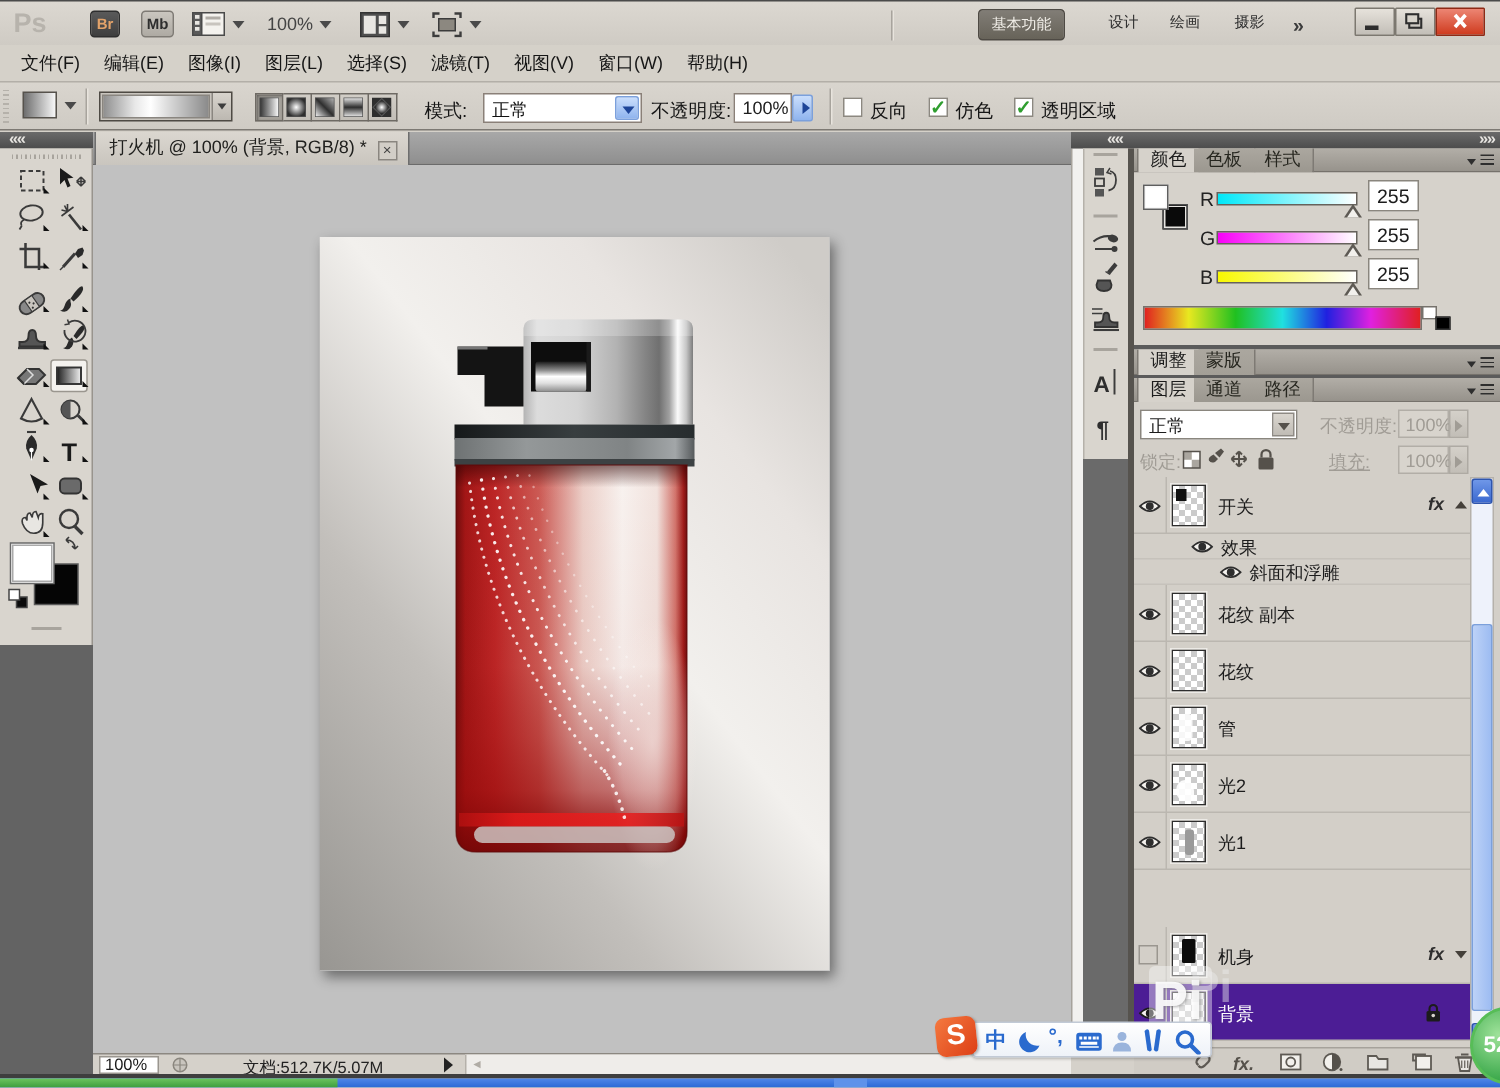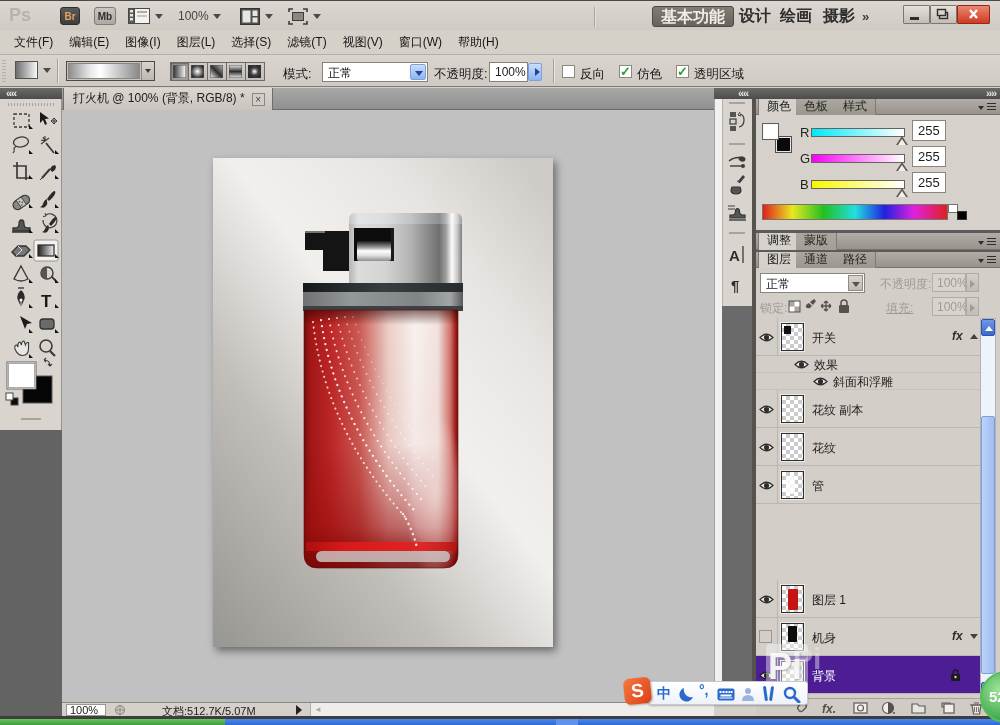--- a/index.html
+++ b/index.html
@@ -8,21 +8,21 @@
 
 #titlebar { position:absolute; left:0; top:0; width:1000px; height:30px;
   background:linear-gradient(#dcd8d1,#cfcbc4); border-top:1px solid #4a4a4a; }
 #ps-logo { position:absolute; left:9px; top:4px; font-size:18px; font-weight:bold; color:#b7b3ac; letter-spacing:0px; }
 .tb-btn { position:absolute; top:6px; height:18px; border-radius:3px; text-align:center; font-size:10px; font-weight:bold; line-height:17px; }
 #btn-br { left:60px; width:20px; background:linear-gradient(#5a5a5a,#3e3e3e); border:1px solid #2e2e2e; color:#e2a269; }
 #btn-mb { left:94px; width:22px; background:linear-gradient(#cac6bf,#aeaaa3); border:1px solid #7e7a74; color:#2e2e2e; }
 .tb-ico { position:absolute; top:7px; }
 .drop-arrow { position:absolute; top:13px; width:0; height:0; border-left:4px solid transparent; border-right:4px solid transparent; border-top:5px solid #4a4a4a; }
 #zoom-level { position:absolute; left:178px; top:8px; color:#444; font-size:12px; }
-.ws-btn { position:absolute; top:5px; height:21px; line-height:20px; padding:0 8px; color:#2e2e2e; font-size:16px; font-weight:bold; }
+.ws-btn { position:absolute; top:5px; height:21px; line-height:20px; padding:0 8px; color:#2e2e2e; font-size:10px; font-weight:normal; }
 .ws-btn.active { background:linear-gradient(#817d76,#676359); border:1px solid #4e4a44; border-radius:3px; color:#f2efe9; }
 #ws-chevron { position:absolute; left:862px; top:8px; color:#3c3c3c; font-size:13px; font-weight:bold; letter-spacing:-2px;}
 .win-btn { position:absolute; top:4px; width:27px; height:19px; background:linear-gradient(#e6e2db,#c2beb7); border:1px solid #7c7870; border-radius:1px; text-align:center; }
 #win-close { background:linear-gradient(#ec8573,#cf3b1f); border-color:#8e2a16; }
 
 #menubar { position:absolute; left:0; top:31px; width:1000px; height:23px; display:flex; align-items:center; padding-left:14px; }
 #menubar .menu-item { margin-right:16px; font-size:12px; color:#161616; letter-spacing:0; }
 
 #optionsbar { position:absolute; left:0; top:54px; width:1000px; height:33px; background:linear-gradient(#d9d5ce,#cfcbc4); border-bottom:1px solid #7d7973; border-top:1px solid #b3afa8;}
 .groove { position:absolute; top:4px; height:24px; width:2px; border-left:1px solid #a8a49d; border-right:1px solid #e8e4dd; }
@@ -732,31 +732,43 @@
           <svg width="15" height="11" viewBox="0 0 15 11" style="position:absolute;left:3px;top:14px">
             <path d="M1 5.5 Q7.5 -1 14 5.5 Q7.5 12 1 5.5 Z" fill="#f4f2ee" stroke="#2e2e2e" stroke-width="1.2"></path>
             <circle cx="7.5" cy="5.5" r="2.6" fill="#2e2e2e"></circle>
           </svg>
         </span>
         <span class="thumb">
           <span style="position:absolute;left:4px;top:4px;width:9px;height:18px;background:rgba(255,255,255,0.85);border-radius:3px"></span>
         </span>
         <span class="lname">管</span>
       </div>
-      <div class="lrow" style="top:262px">
+      <div class="lrow" style="top:186px">
         <span class="eye-cell">
           <svg width="15" height="11" viewBox="0 0 15 11" style="position:absolute;left:3px;top:14px">
             <path d="M1 5.5 Q7.5 -1 14 5.5 Q7.5 12 1 5.5 Z" fill="#f4f2ee" stroke="#2e2e2e" stroke-width="1.2"></path>
             <circle cx="7.5" cy="5.5" r="2.6" fill="#2e2e2e"></circle>
           </svg>
         </span>
         <span class="thumb">
-          <span style="position:absolute;left:6px;top:3px;width:10px;height:21px;background:#c41414;border-radius:1px"></span>
-        </span>
-        <span class="lname">图层 1</span>
+          <span style="position:absolute;left:2px;top:10px;width:12px;height:14px;background:rgba(255,255,255,0.9);border-radius:50% 50% 0 50%"></span>
+        </span>
+        <span class="lname">光2</span>
+      </div>
+      <div class="lrow" style="top:224px">
+        <span class="eye-cell">
+          <svg width="15" height="11" viewBox="0 0 15 11" style="position:absolute;left:3px;top:14px">
+            <path d="M1 5.5 Q7.5 -1 14 5.5 Q7.5 12 1 5.5 Z" fill="#f4f2ee" stroke="#2e2e2e" stroke-width="1.2"></path>
+            <circle cx="7.5" cy="5.5" r="2.6" fill="#2e2e2e"></circle>
+          </svg>
+        </span>
+        <span class="thumb">
+          <span style="position:absolute;left:8px;top:5px;width:6px;height:17px;background:#9a9a9a;border-radius:2px"></span>
+        </span>
+        <span class="lname">光1</span>
       </div>
       <div class="lrow" style="top:300px">
         <span class="eye-cell">
           <span style="position:absolute;left:3px;top:12px;width:13px;height:13px;border:1px solid #9a968f"></span>
         </span>
         <span class="thumb">
           <span style="position:absolute;left:6px;top:2px;width:9px;height:16px;background:#0c0c0c;border-radius:1px"></span>
         </span>
         <span class="lname">机身</span>
         <span class="fx-label" style="left:196px;top:11px;">fx</span>

